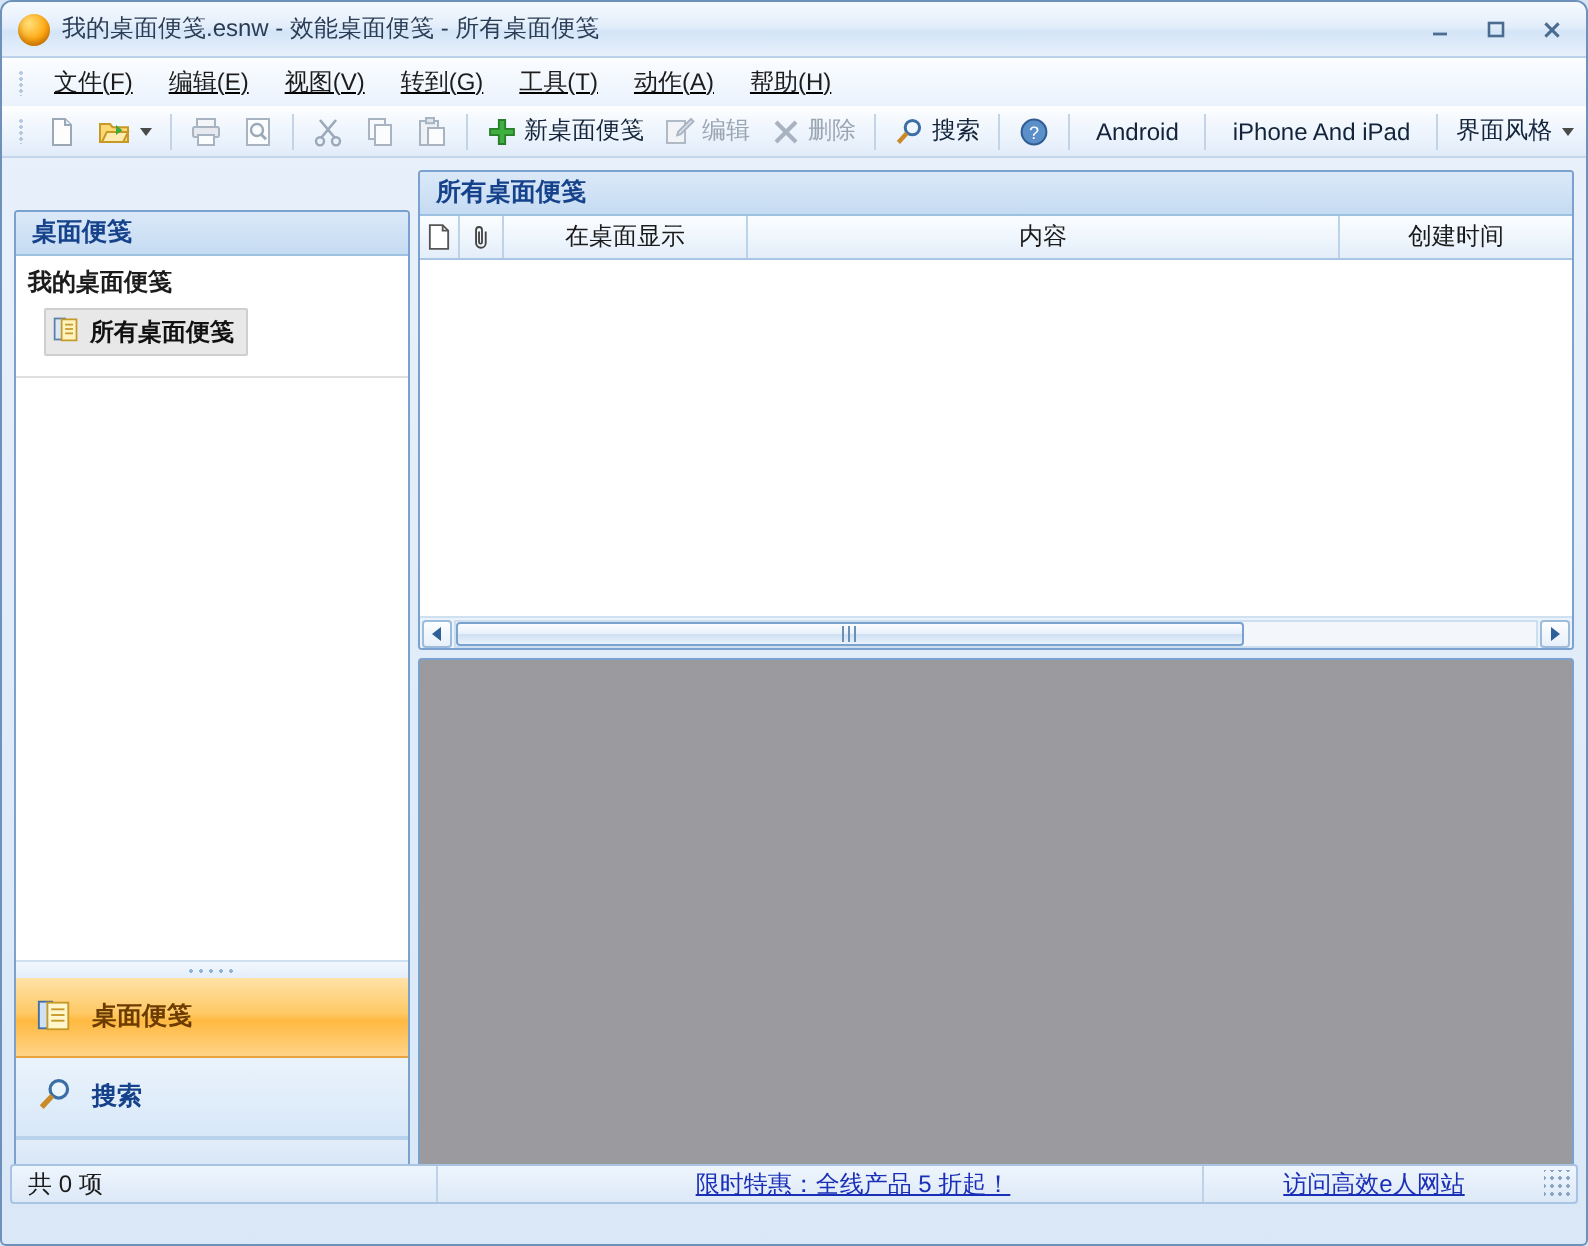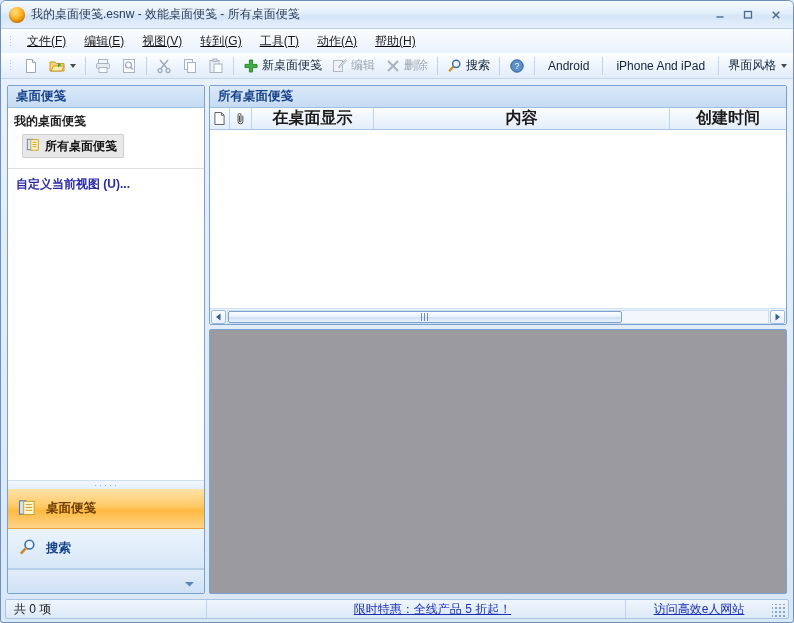--- a/index.html
+++ b/index.html
@@ -86,21 +86,21 @@
   
   .body-area {
     position:absolute; left:6px; right:6px; top:84px; bottom:28px;
     display:flex; gap:4px;
   }
 
   
   .leftpane {
     width:198px; display:flex; flex-direction:column;
     border:1px solid #7ba2ce; border-radius:2px;
-    background:#ffffff; overflow:hidden;
+    background:#ffffff; overflow:hidden;margin-top:20px;
   }
   .pane-header {
     height:22px; display:flex; align-items:center; padding-left:8px;
     background: linear-gradient(180deg,#dbe9f9 0%, #c5dbf2 100%);
     border-bottom:1px solid #9dbfe0;
     font-weight:bold; color:#15428b; font-size:12.5px;
   }
   .tree-area { flex:1 1 auto; background:#fff; padding-top:3px;font-weight:bold; }
   .tree-label { padding:2px 0 3px 6px; color:#1c1c1c; font-size:12px; }
   .tree-node {
@@ -150,23 +150,23 @@
     background:#eef5fd; overflow:hidden;
   }
   .colheader {
     display:flex; height:22px;
     background:linear-gradient(180deg,#f2f8fe 0%, #dfeafa 100%);
     border-bottom:1px solid #a9c6e4;
   }
   .col {
     display:flex; align-items:center; justify-content:center;
     border-right:1px solid #bcd3ea;
-    font-size:16px; color:#1a1a1a;
+    font-size:12px; color:#1a1a1a;
     background:linear-gradient(180deg,#fbfdff 0%, #e3eefa 100%);
-    overflow:hidden; white-space:nowrap;font-weight:bold;
+    overflow:hidden; white-space:nowrap;
   }
   .col.c0 { width:20px; }
   .col.c1 { width:22px; }
   .col.c2 { width:122px; }
   .col.c3 { flex:1 1 auto; }
   .col.c4 { width:116px; border-right:none; }
   .list-body { flex:1 1 auto; background:#fff; }
   .hscroll {
     height:16px; display:flex; align-items:center;
     background:#eaf2fb; border-top:1px solid #cfe0f1;
@@ -189,25 +189,25 @@
     width:9px; height:8px;
     background-image: repeating-linear-gradient(90deg,#6c8fb8 0 1px, transparent 1px 3px);
   }
   .preview {
     flex:1 1 auto; background:#9b9b9f;
     border:1px solid #7ba2ce; border-radius:2px;
   }
 
   
   .statusbar {
-    position:absolute; left:4px; right:4px; bottom:3px; height:20px;
-    display:flex; align-items:flex-end;
+    position:absolute; left:4px; right:4px; bottom:20px; height:20px;
+    display:flex; align-items:center;
     background:linear-gradient(180deg,#eef5fd,#dde9f7);
     border:1px solid #a9c4e2; border-radius:2px;
-    font-size:12px; color:#1a1a1a;
+    font-size:12px; color:#1a1a1a;gap:12px;
   }
   .st-cell { display:flex; align-items:center; height:18px; padding:0 8px; }
   .st-cell.left { width:200px; }
   .st-cell.mid { flex:1 1 auto; justify-content:center; border-left:1px solid #bed3e8; border-right:1px solid #bed3e8;padding-left:41px;}
   .st-cell.right { width:146px; justify-content:center; }
   .st-link { color:#1a2fb8; text-decoration:underline; white-space:nowrap; }
   .grip-corner {
     width:14px; height:14px; margin-right:2px;
     background-image: radial-gradient(circle, #8aa6c4 1px, transparent 1px);
     background-size:4px 4px;
@@ -407,21 +407,20 @@
                 <rect x="1.5" y="2" width="6" height="12" fill="#dbe7f5" stroke="#5a7fa8"></rect>
                 <rect x="5.5" y="2.5" width="8.5" height="12" fill="#fff3c0" stroke="#c79a28"></rect>
                 <line x1="7.5" y1="5.5" x2="12" y2="5.5" stroke="#c79a28"></line>
                 <line x1="7.5" y1="8" x2="12" y2="8" stroke="#c79a28"></line>
                 <line x1="7.5" y1="10.5" x2="12" y2="10.5" stroke="#c79a28"></line>
               </svg>
           </span>
           <span>所有桌面便笺</span>
         </div>
         <div class="tree-divider"></div>
-        <span class="custom-view">自定义当前视图 (U)...</span>
       </div>
 
       <div class="splitter-dots">
           <span></span>
         </div>
 
       <div class="navlist">
         <div class="navitem active">
           <span>
             <svg width="19" height="19" viewBox="0 0 20 20">

